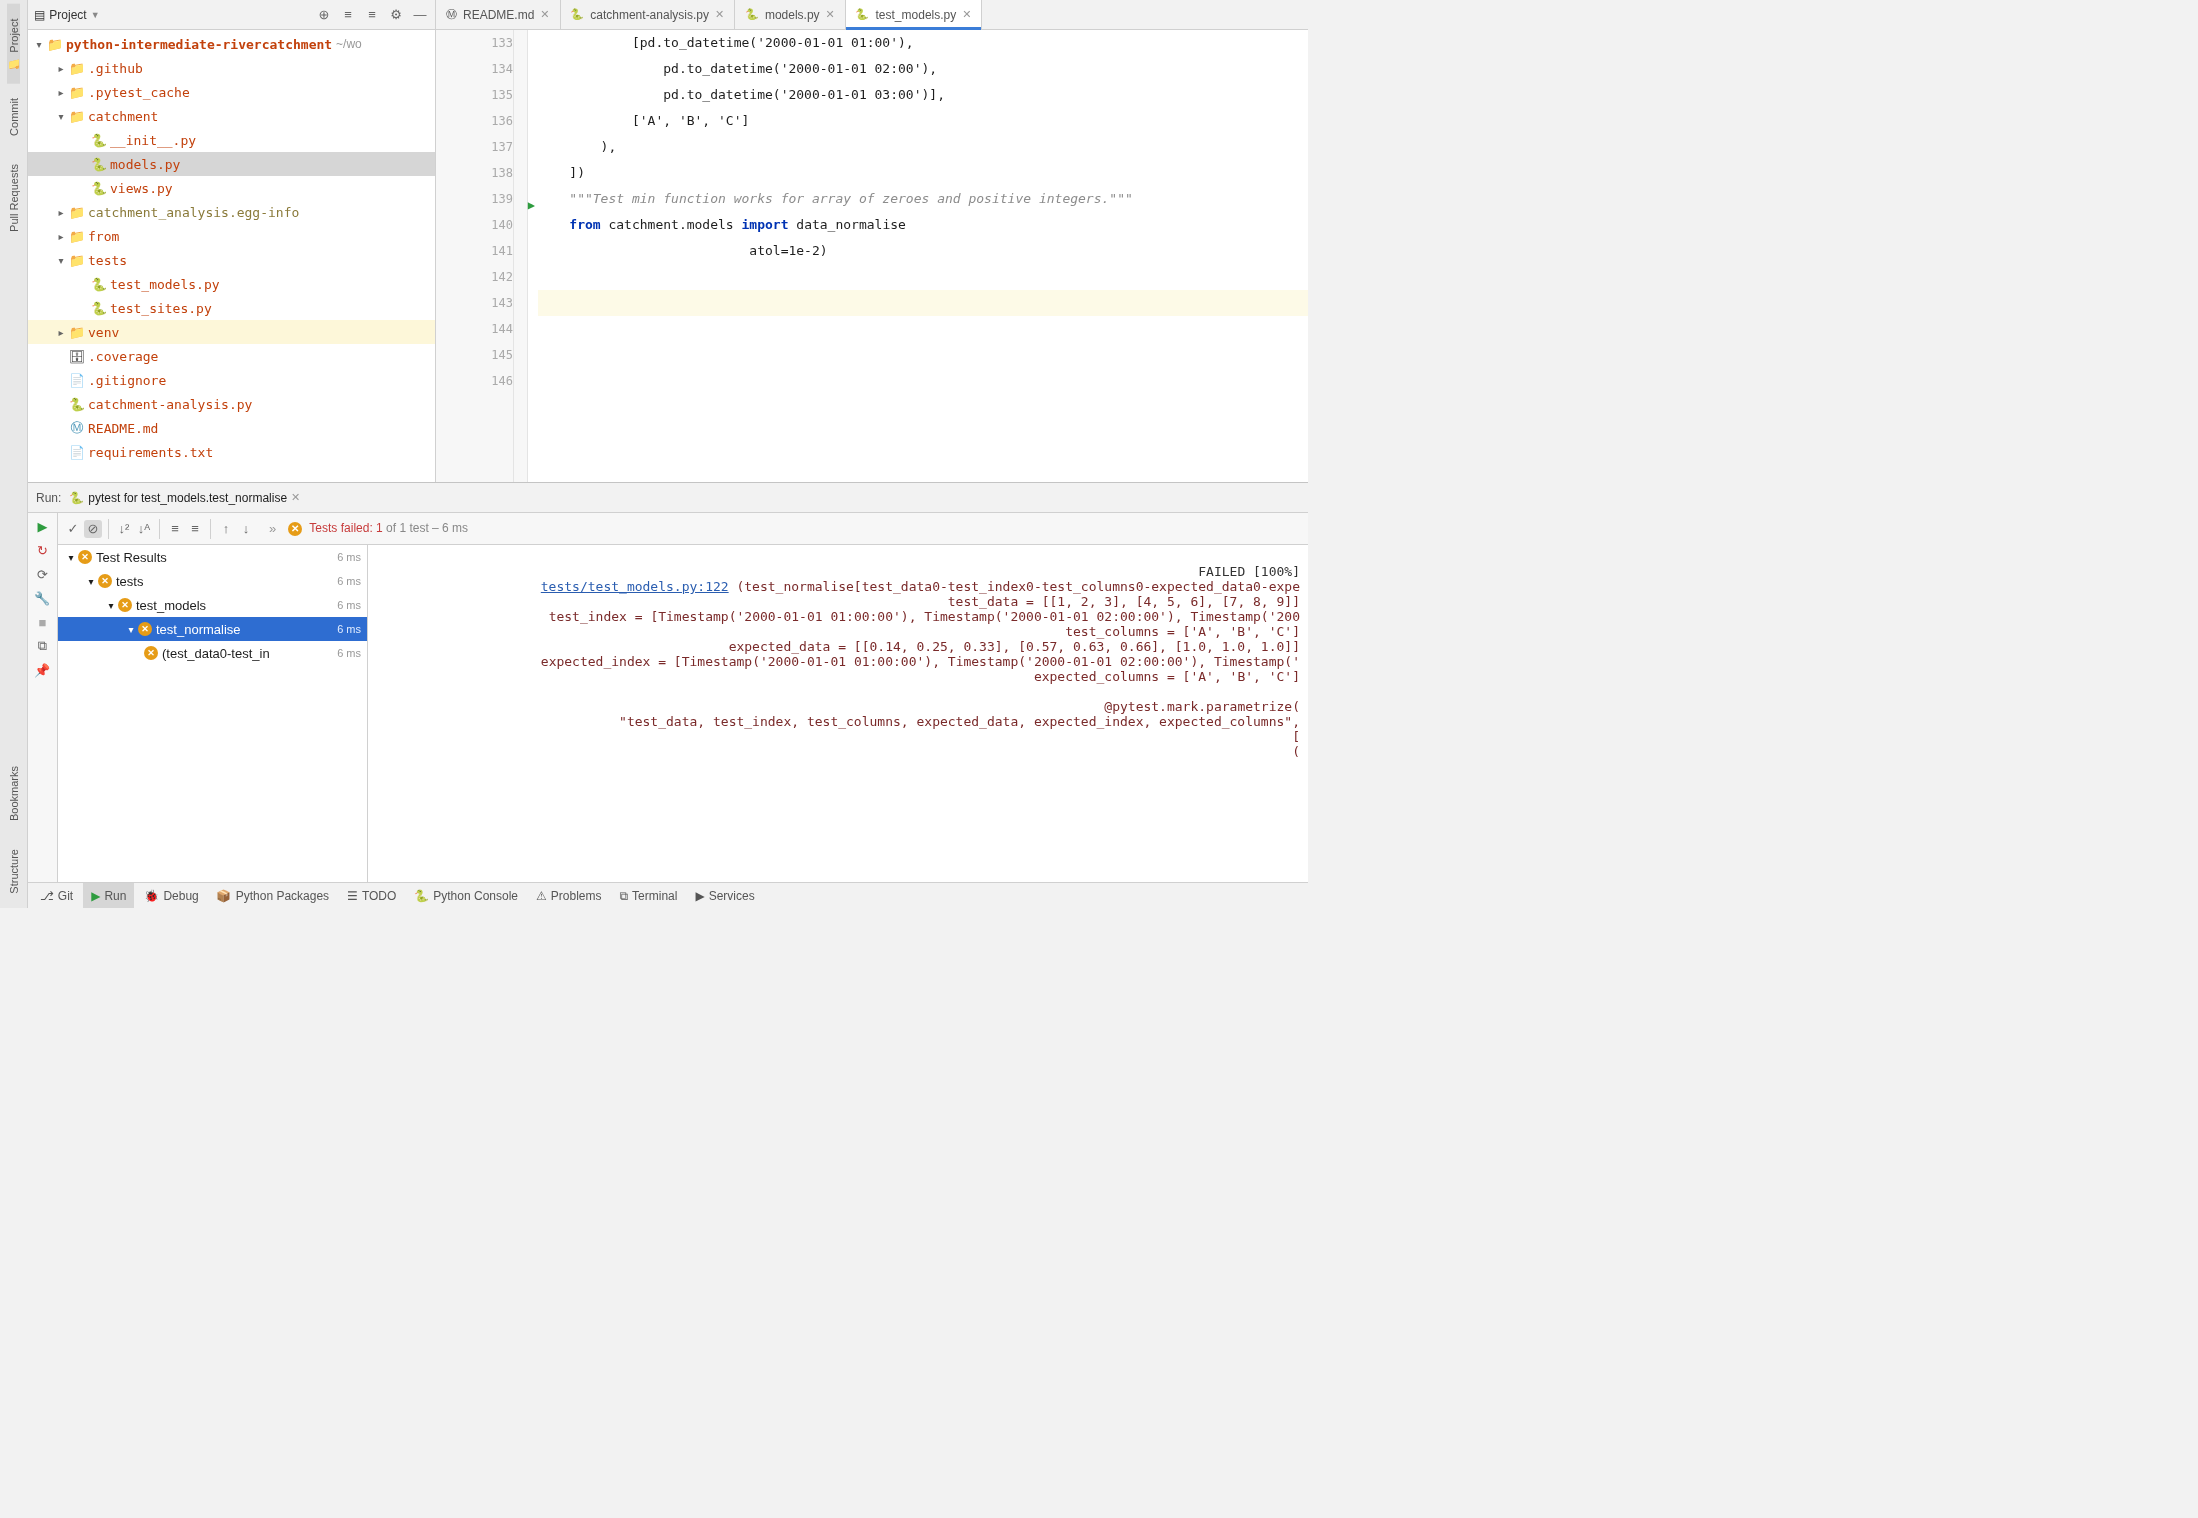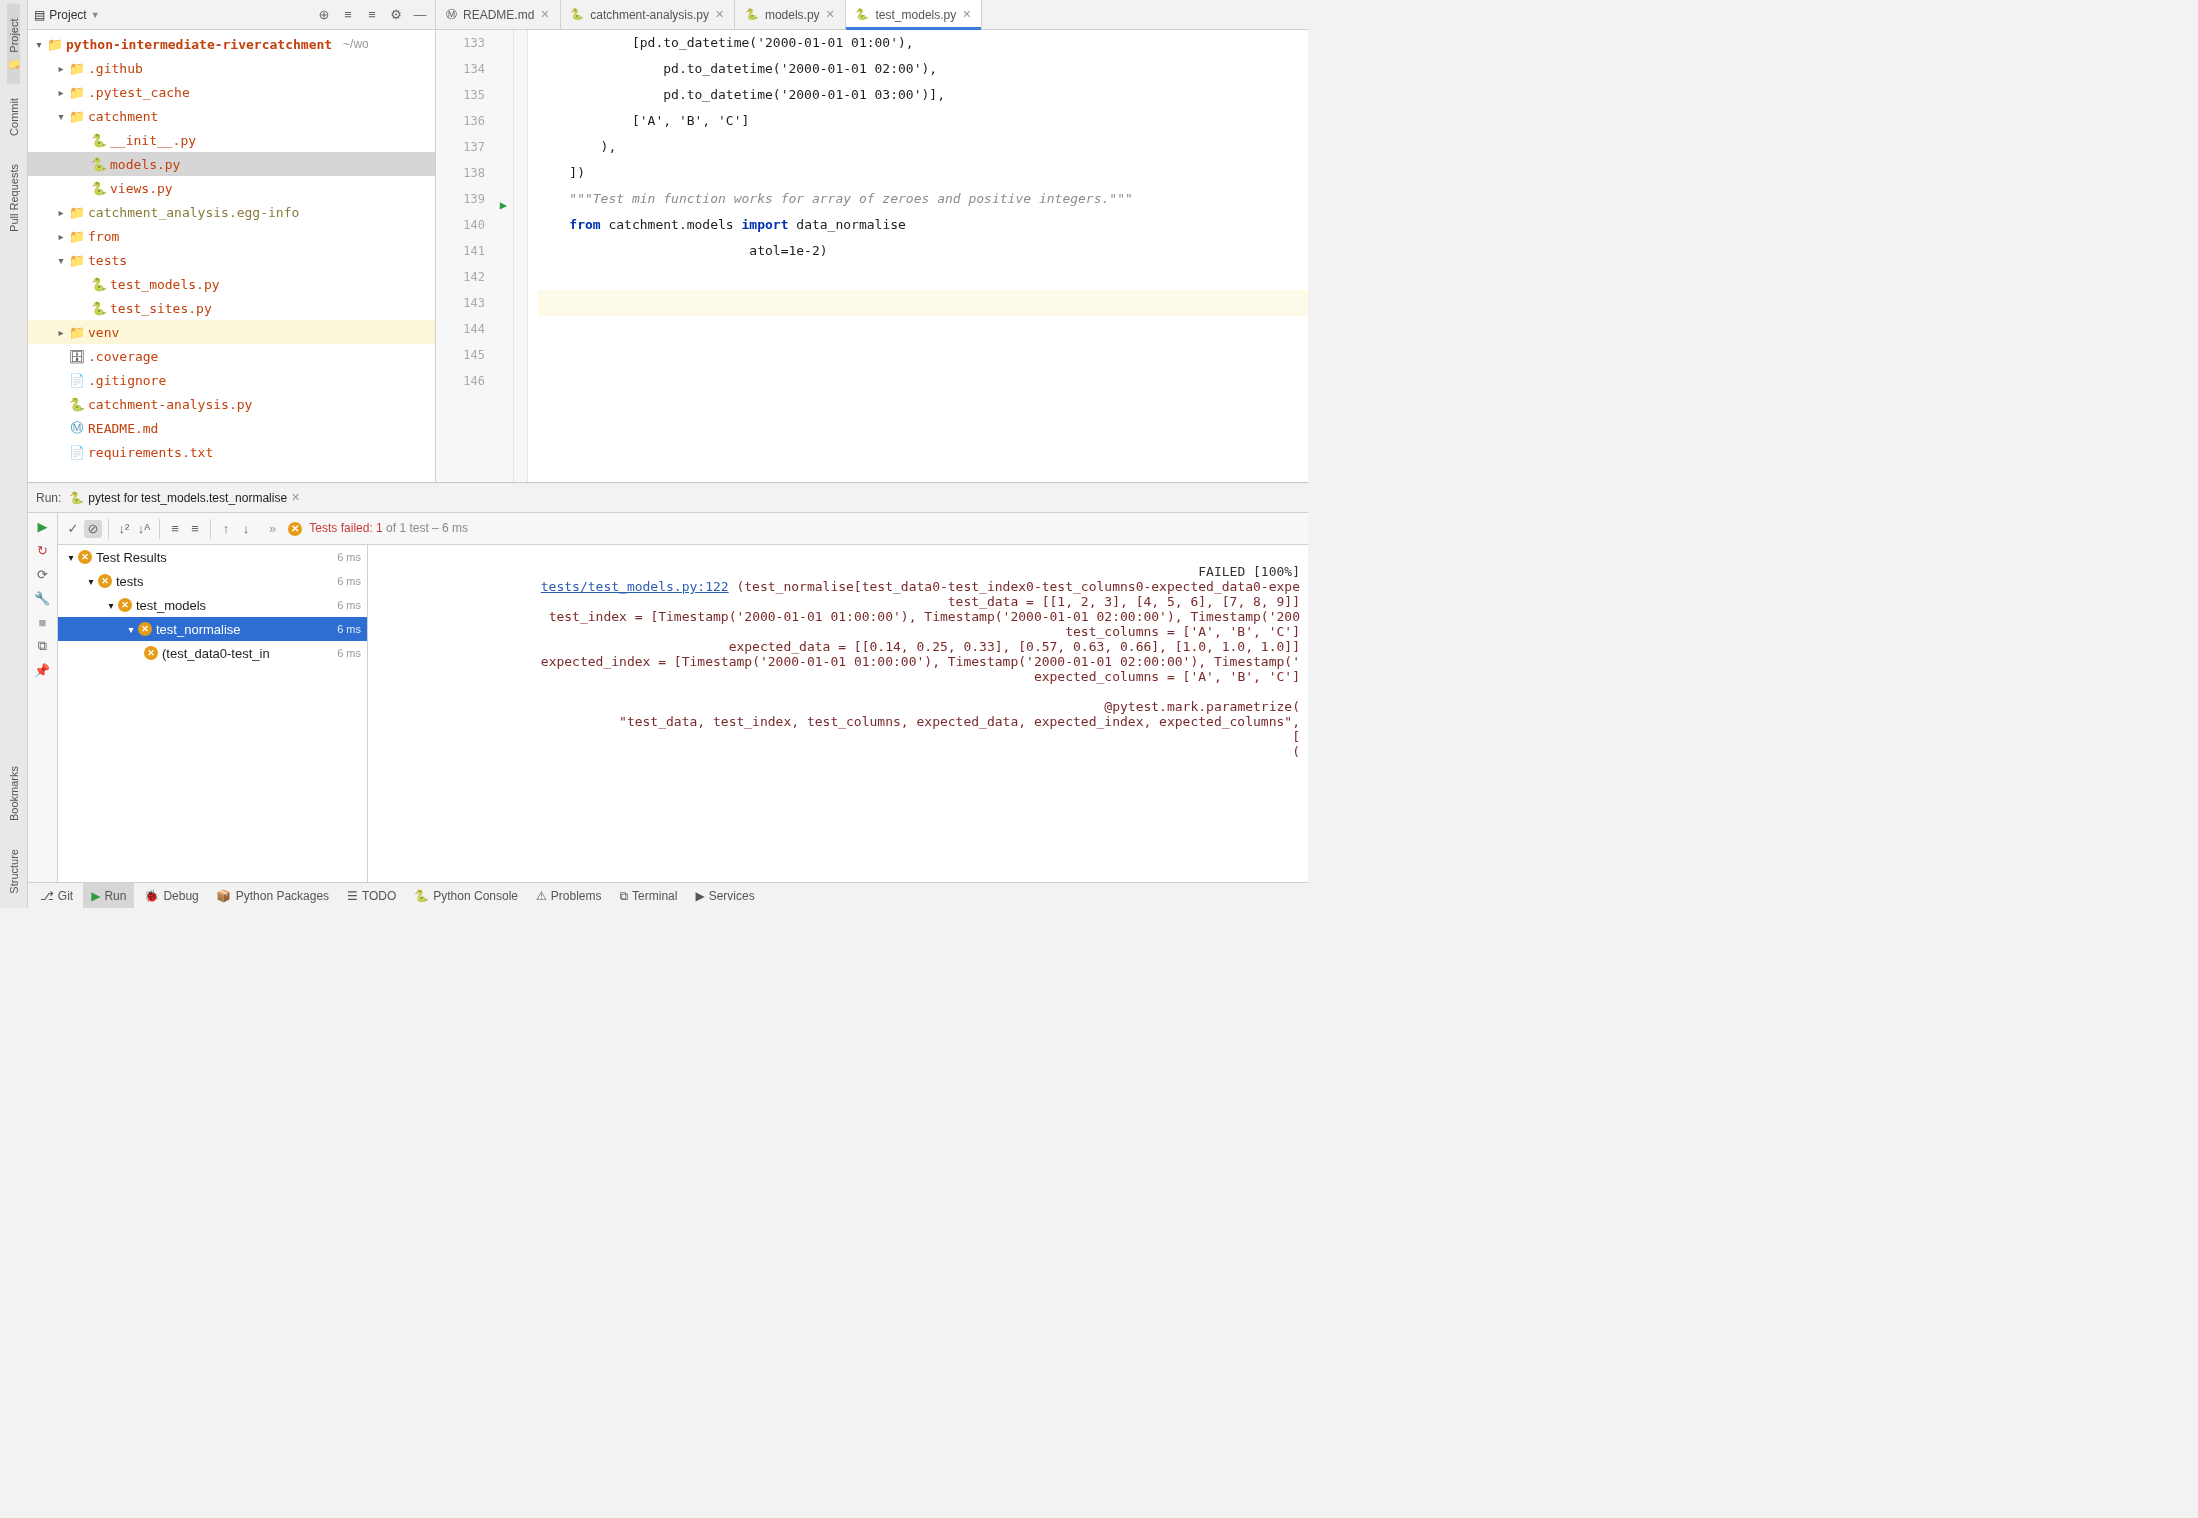--- a/index.html
+++ b/index.html
@@ -65,21 +65,21 @@
   white-space: nowrap;
   cursor: pointer;
 }
 .tree-row.selected { background: #d6d6d6; }
 .tree-row.highlighted { background: #fdf7d9; }
 .tree-indent { display: inline-block; }
 .tree-arrow { width: 14px; text-align: center; color: #666; font-size: 10px; }
 .tree-icon { width: 18px; text-align: center; margin-right: 2px; }
 .tree-label { color: #c2410c; font-family: -apple-system, "SF Mono", Menlo, monospace; font-size: 13px; }
 .tree-label.bold { font-weight: 600; }
-.tree-hint { color: #999; font-size: 12px; margin-left: 11px; }
+.tree-hint { color: #999; font-size: 12px; margin-left: 4px; }
 .folder-icon { color: #8a8a8a; }
 .py-icon { color: #3572A5; }
 .md-icon { color: #519aba; }
 .orange-folder { color: #d28b26; }
 
 .editor-panel { flex: 1; display: flex; flex-direction: column; min-width: 0; }
 .tab-bar {
   height: 30px;
   background: #f2f2f2;
   border-bottom: 1px solid #d0d0d0;
@@ -108,21 +108,20 @@
 .tab-close { color: #999; font-size: 11px; }
 .editor-body { flex: 1; display: flex; background: #fff; overflow: hidden; min-height: 0; }
 .gutter {
   width: 78px;
   background: #f7f7f7;
   border-right: 1px solid #e4e4e4;
   font-family: "SF Mono", Menlo, Consolas, monospace;
   font-size: 12px;
   color: #aaa;
   text-align: right;
-  padding-right: 28px;
   position: relative;
 }
 .gutter-line { height: 26px; line-height: 26px; position: relative; }
 .gutter-line .run-marker {
   position: absolute;
   right: -22px;
   top: 6px;
   color: #2e9c3f;
 }
 .fold-strip { width: 14px; background: #f7f7f7; border-right: 1px solid #e4e4e4; }

